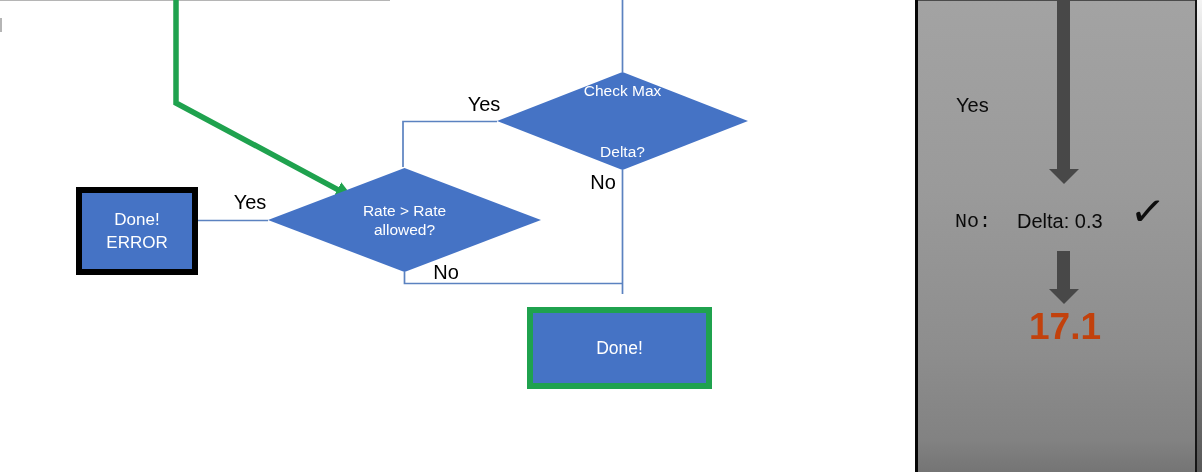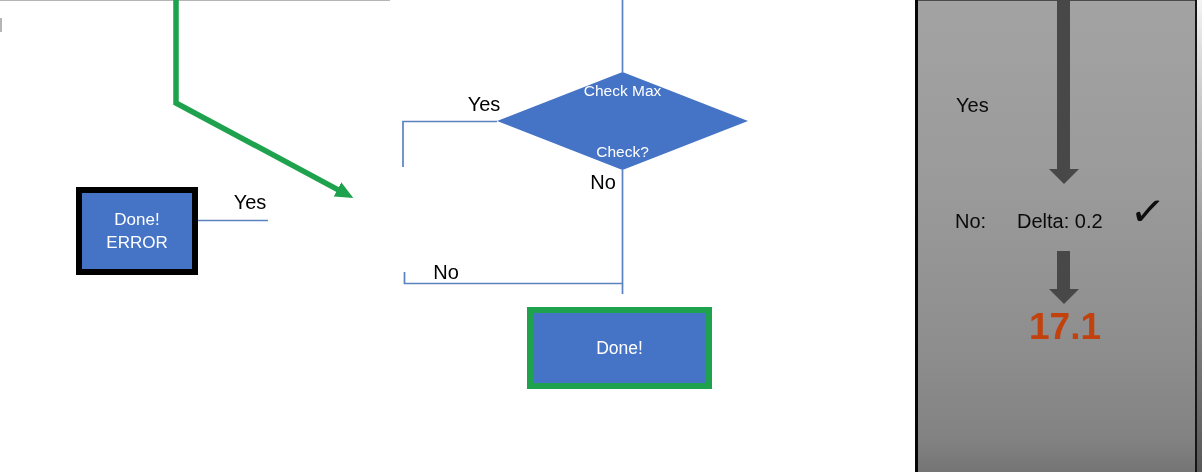--- a/index.html
+++ b/index.html
@@ -65,23 +65,27 @@
       <path d="M497 121.5 H403 V167"></path>
       <path d="M622.5 170 V294"></path>
       <path d="M404.5 272 V283.5 H622.5"></path>
       <path d="M198 220.5 H268"></path>
     </g>
     <path d="M176 0 V103 L341 191.3" stroke="#1FA24E" stroke-width="5.5" fill="none" marker-end="url(#greenArrow)"></path>
   </svg>
 
   <div class="abs diamond" style="left:497px;top:72px;width:251px;height:98px;gap:42px;">
     <span>Check Max</span>
-    <span>Check?</span>
+    <span>Delta?</span>
   </div>
 
+  <div class="abs diamond" style="left:268px;top:168px;width:273px;height:104px;">
+    <span>Rate &gt; Rate</span>
+    <span>allowed?</span>
+  </div>
 
   <div class="abs resultbox box-error" style="left:76px;top:175px;width:122px;height:88px;">
     <span>Done!</span>
     <span>ERROR</span>
   </div>
 
   <div class="abs resultbox box-done" style="left:527px;top:295px;width:185px;height:82px;">
     <span>Done!</span>
   </div>
 
@@ -91,22 +95,22 @@
   <div class="abs lbl" style="left:421px;top:261px;width:50px;">No</div>
 
   <div class="abs" id="side-panel"></div>
   <div class="abs" id="panel-left-border"></div>
 
   <div class="abs shaft" style="top:0;height:170px;"></div>
   <div class="abs arrowhead" style="top:169px;"></div>
 
   <div class="abs panel-text" style="left:956px;top:94px;">Yes</div>
 
-  <div class="abs panel-text" style="left:955px;top:210px;">No:</div>
-  <div class="abs panel-text" style="left:1017px;top:210px;">Delta: 0.2</div>
+  <div class="abs panel-text" style="left:955px;top:210px;font-family:Liberation Mono, monospace;">No:</div>
+  <div class="abs panel-text" style="left:1017px;top:210px;">Delta: 0.3</div>
   <div class="abs" id="check-mark" style="left:1130px;top:191px;">✓</div>
 
   <div class="abs shaft" style="top:251px;height:39px;"></div>
   <div class="abs arrowhead" style="top:289px;"></div>
 
   <div class="abs" id="result-value" style="left:1010px;top:308px;">17.1</div>
 
   <div class="abs" id="panel-right-border"></div>
   <div class="abs" id="panel-right-sliver"></div>
 

